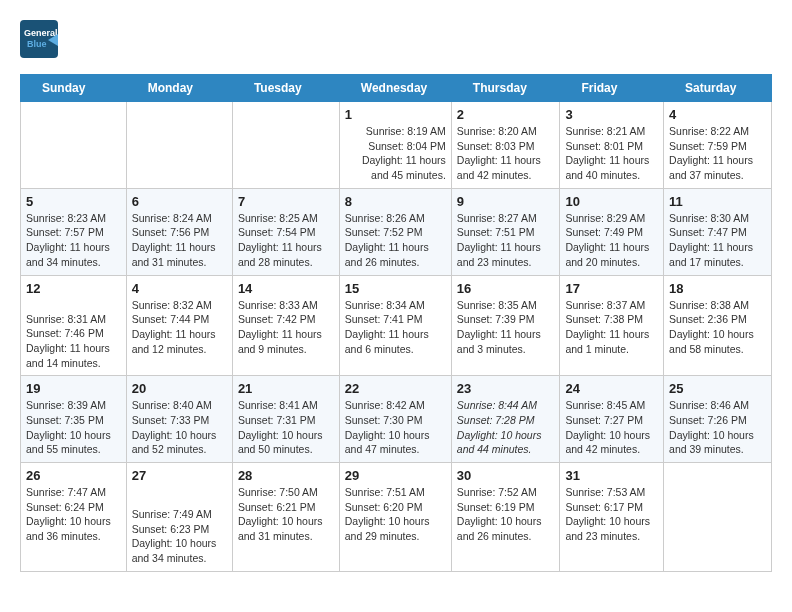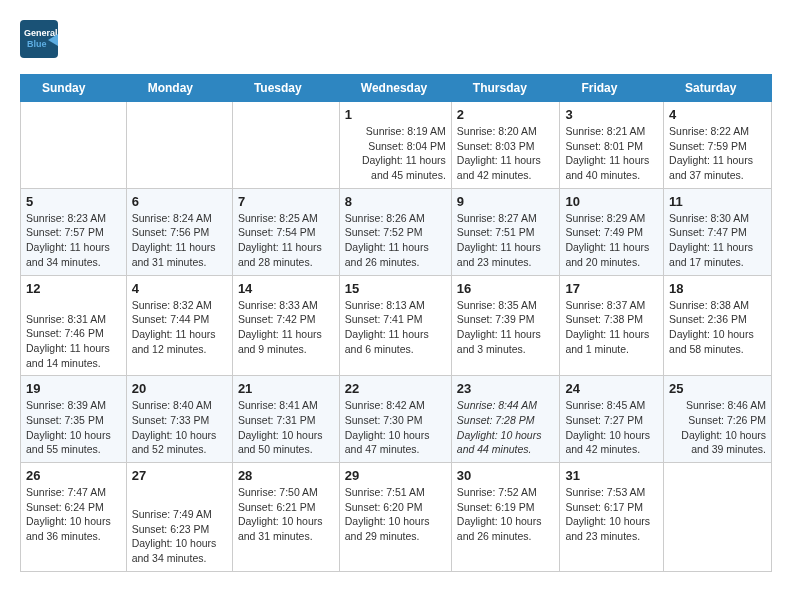--- a/index.html
+++ b/index.html
@@ -186,21 +186,21 @@
 Daylight: 11 hours and 12 minutes.</div>
         </td>
         <td>
           <div class="day-number">14</div>
           <div class="day-info" style="white-space: pre-line;">Sunrise: 8:33 AM
 Sunset: 7:42 PM
 Daylight: 11 hours and 9 minutes.</div>
         </td>
         <td>
           <div class="day-number">15</div>
-          <div class="day-info" style="white-space: pre-line;">Sunrise: 8:13 AM
+          <div class="day-info" style="white-space: pre-line;">Sunrise: 8:34 AM
 Sunset: 7:41 PM
 Daylight: 11 hours and 6 minutes.</div>
         </td>
         <td>
           <div class="day-number">16</div>
           <div class="day-info" style="white-space: pre-line;">Sunrise: 8:35 AM
 Sunset: 7:39 PM
 Daylight: 11 hours and 3 minutes.</div>
         </td>
         <td>
@@ -248,21 +248,21 @@
 Daylight: 10 hours and 44 minutes.</div>
         </td>
         <td>
           <div class="day-number">24</div>
           <div class="day-info" style="white-space: pre-line;">Sunrise: 8:45 AM
 Sunset: 7:27 PM
 Daylight: 10 hours and 42 minutes.</div>
         </td>
         <td>
           <div class="day-number">25</div>
-          <div class="day-info" style="white-space: pre-line; text-align: right;">Sunrise: 8:46 AM
+          <div class="day-info" style="white-space: pre-line;">Sunrise: 8:46 AM
 Sunset: 7:26 PM
 Daylight: 10 hours and 39 minutes.</div>
         </td>
       </tr>
       <tr>
         <td>
           <div class="day-number">26</div>
           <div class="day-info" style="white-space: pre-line;">Sunrise: 7:47 AM
 Sunset: 6:24 PM
 Daylight: 10 hours and 36 minutes.</div>

